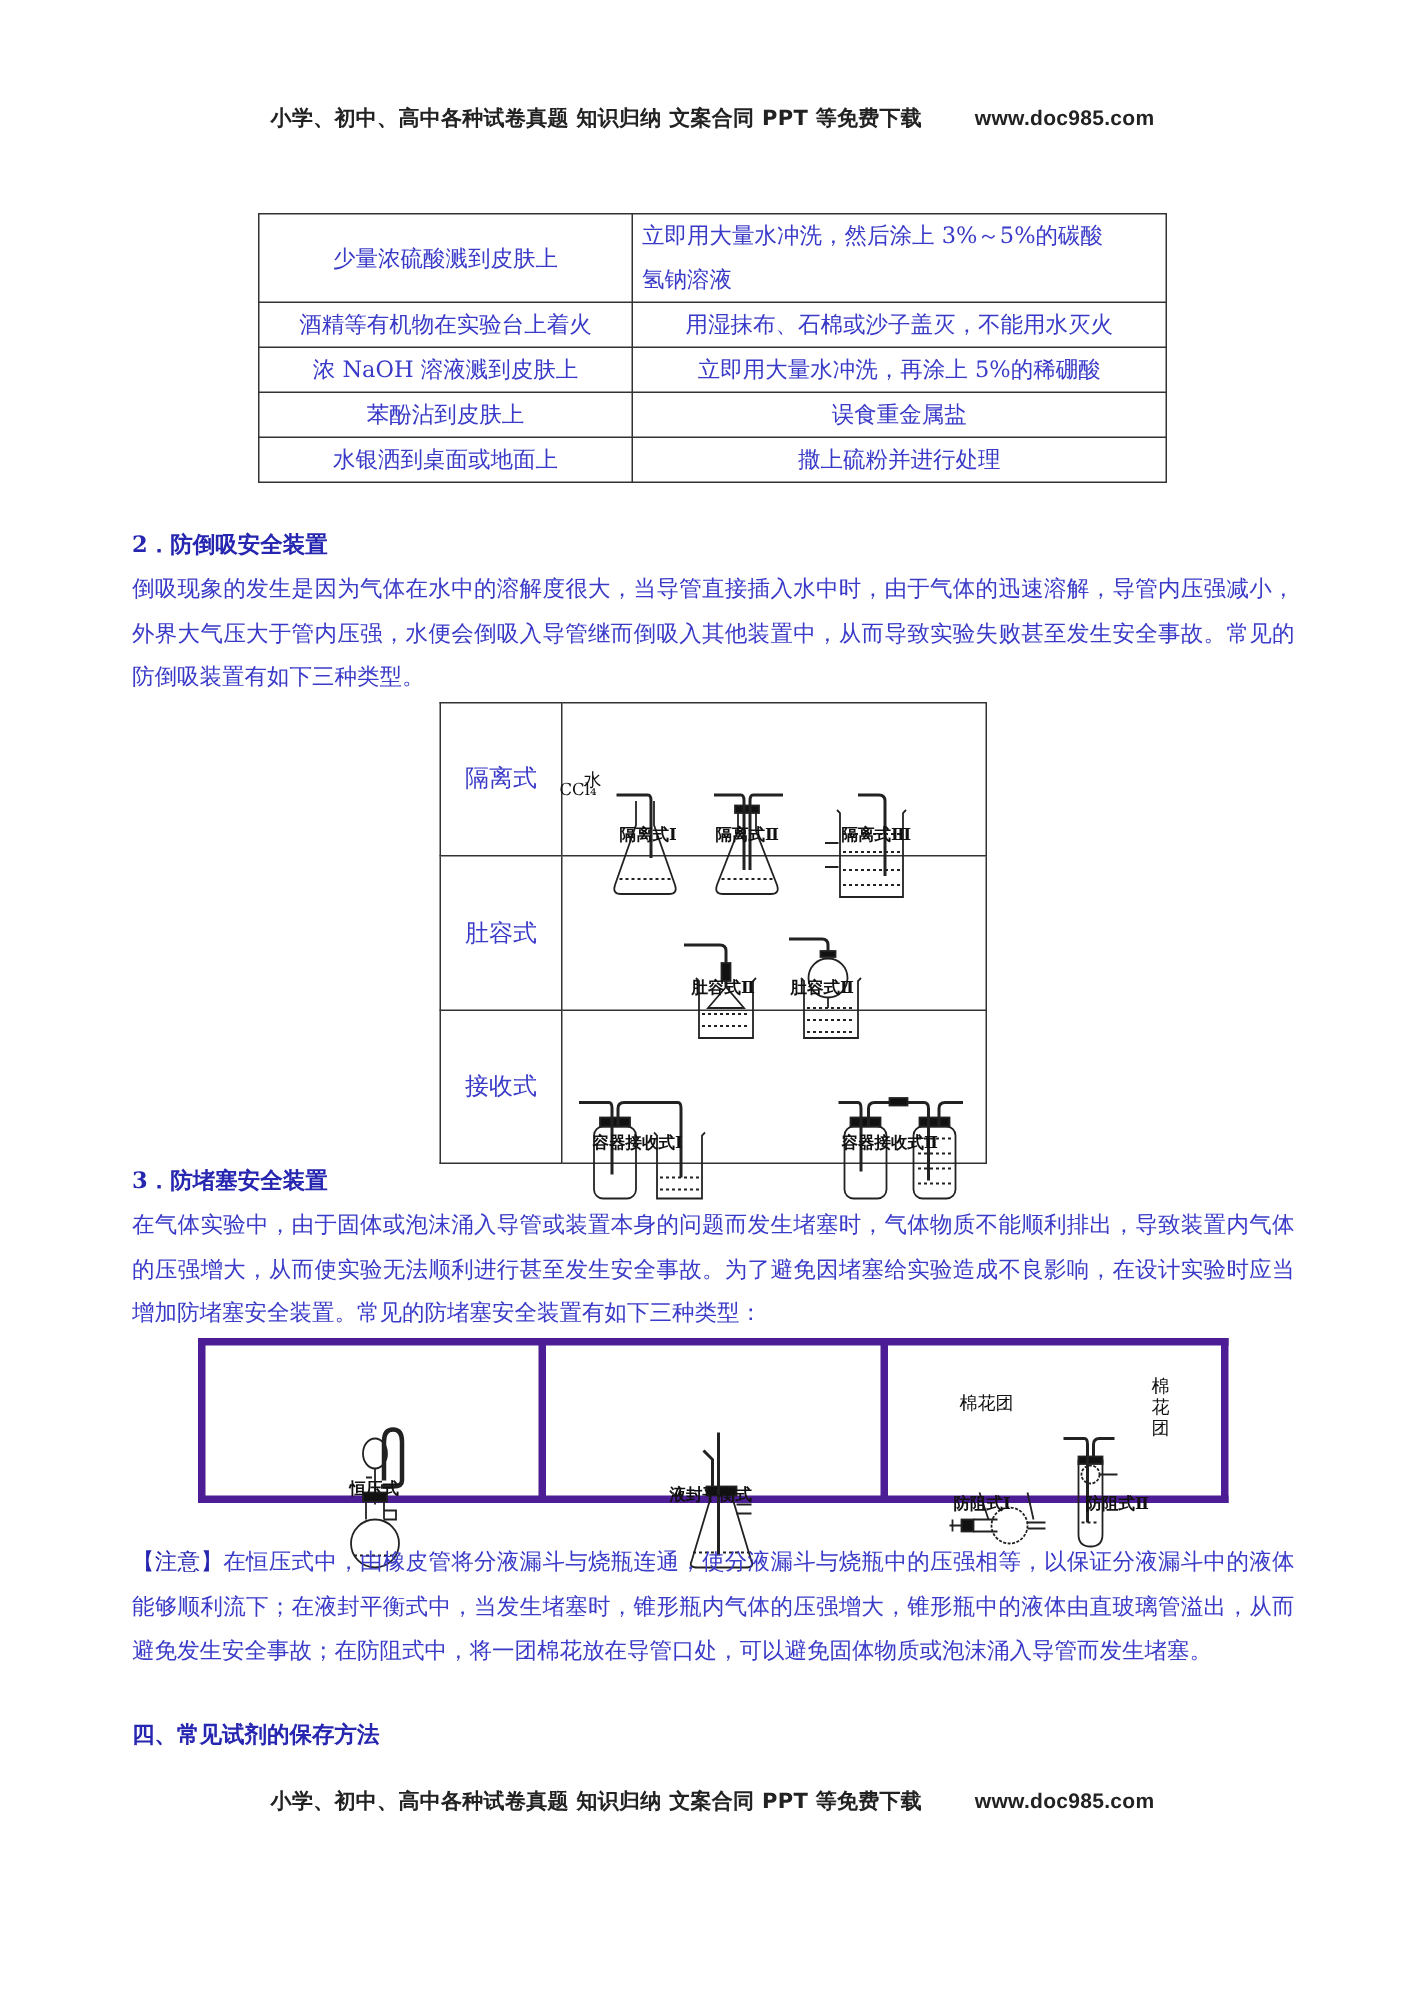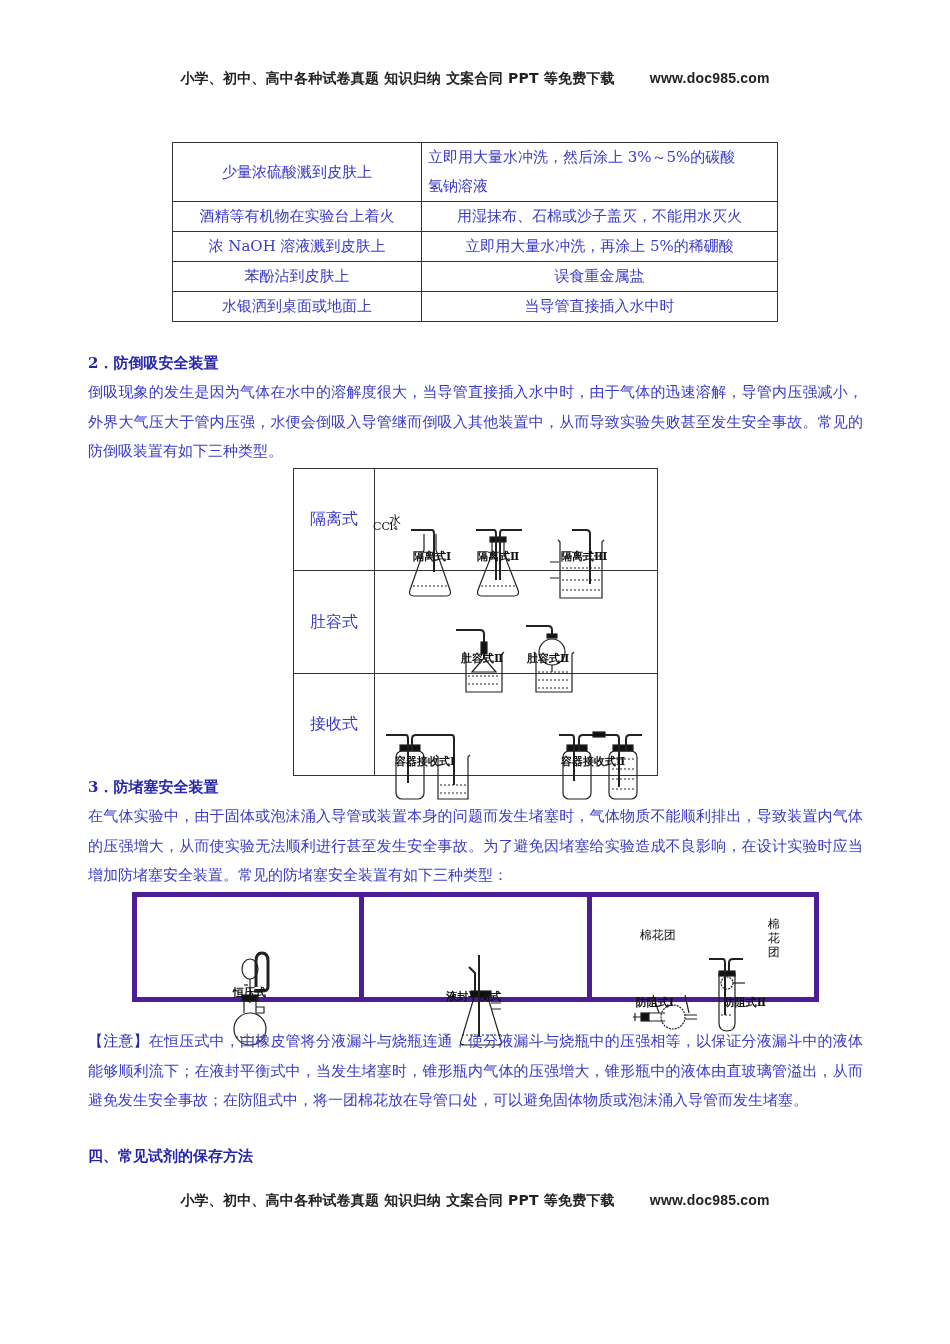--- a/index.html
+++ b/index.html
@@ -54,21 +54,21 @@
   <tr>
     <td class="c1">浓 NaOH 溶液溅到皮肤上</td>
     <td>立即用大量水冲洗，再涂上 5%的稀硼酸</td>
   </tr>
   <tr>
     <td class="c1">苯酚沾到皮肤上</td>
     <td>误食重金属盐</td>
   </tr>
   <tr>
     <td class="c1">水银洒到桌面或地面上</td>
-    <td>当导管直接插入水中时</td>
+    <td>撒上硫粉并进行处理</td>
   </tr>
 </tbody>
   </table>
 
 <div class="h2 bluehead" style="top:354px;">2．防倒吸安全装置</div>
 <div class="para blue" style="top:378px;">倒吸现象的发生是因为气体在水中的溶解度很大，当导管直接插入水中时，由于气体的迅速溶解，导管内压强减小，外界大气压大于管内压强，水便会倒吸入导管继而倒吸入其他装置中，从而导致实验失败甚至发生安全事故。常见的防倒吸装置有如下三种类型。</div>
 
 <table class="devs">
 
   <tbody>

